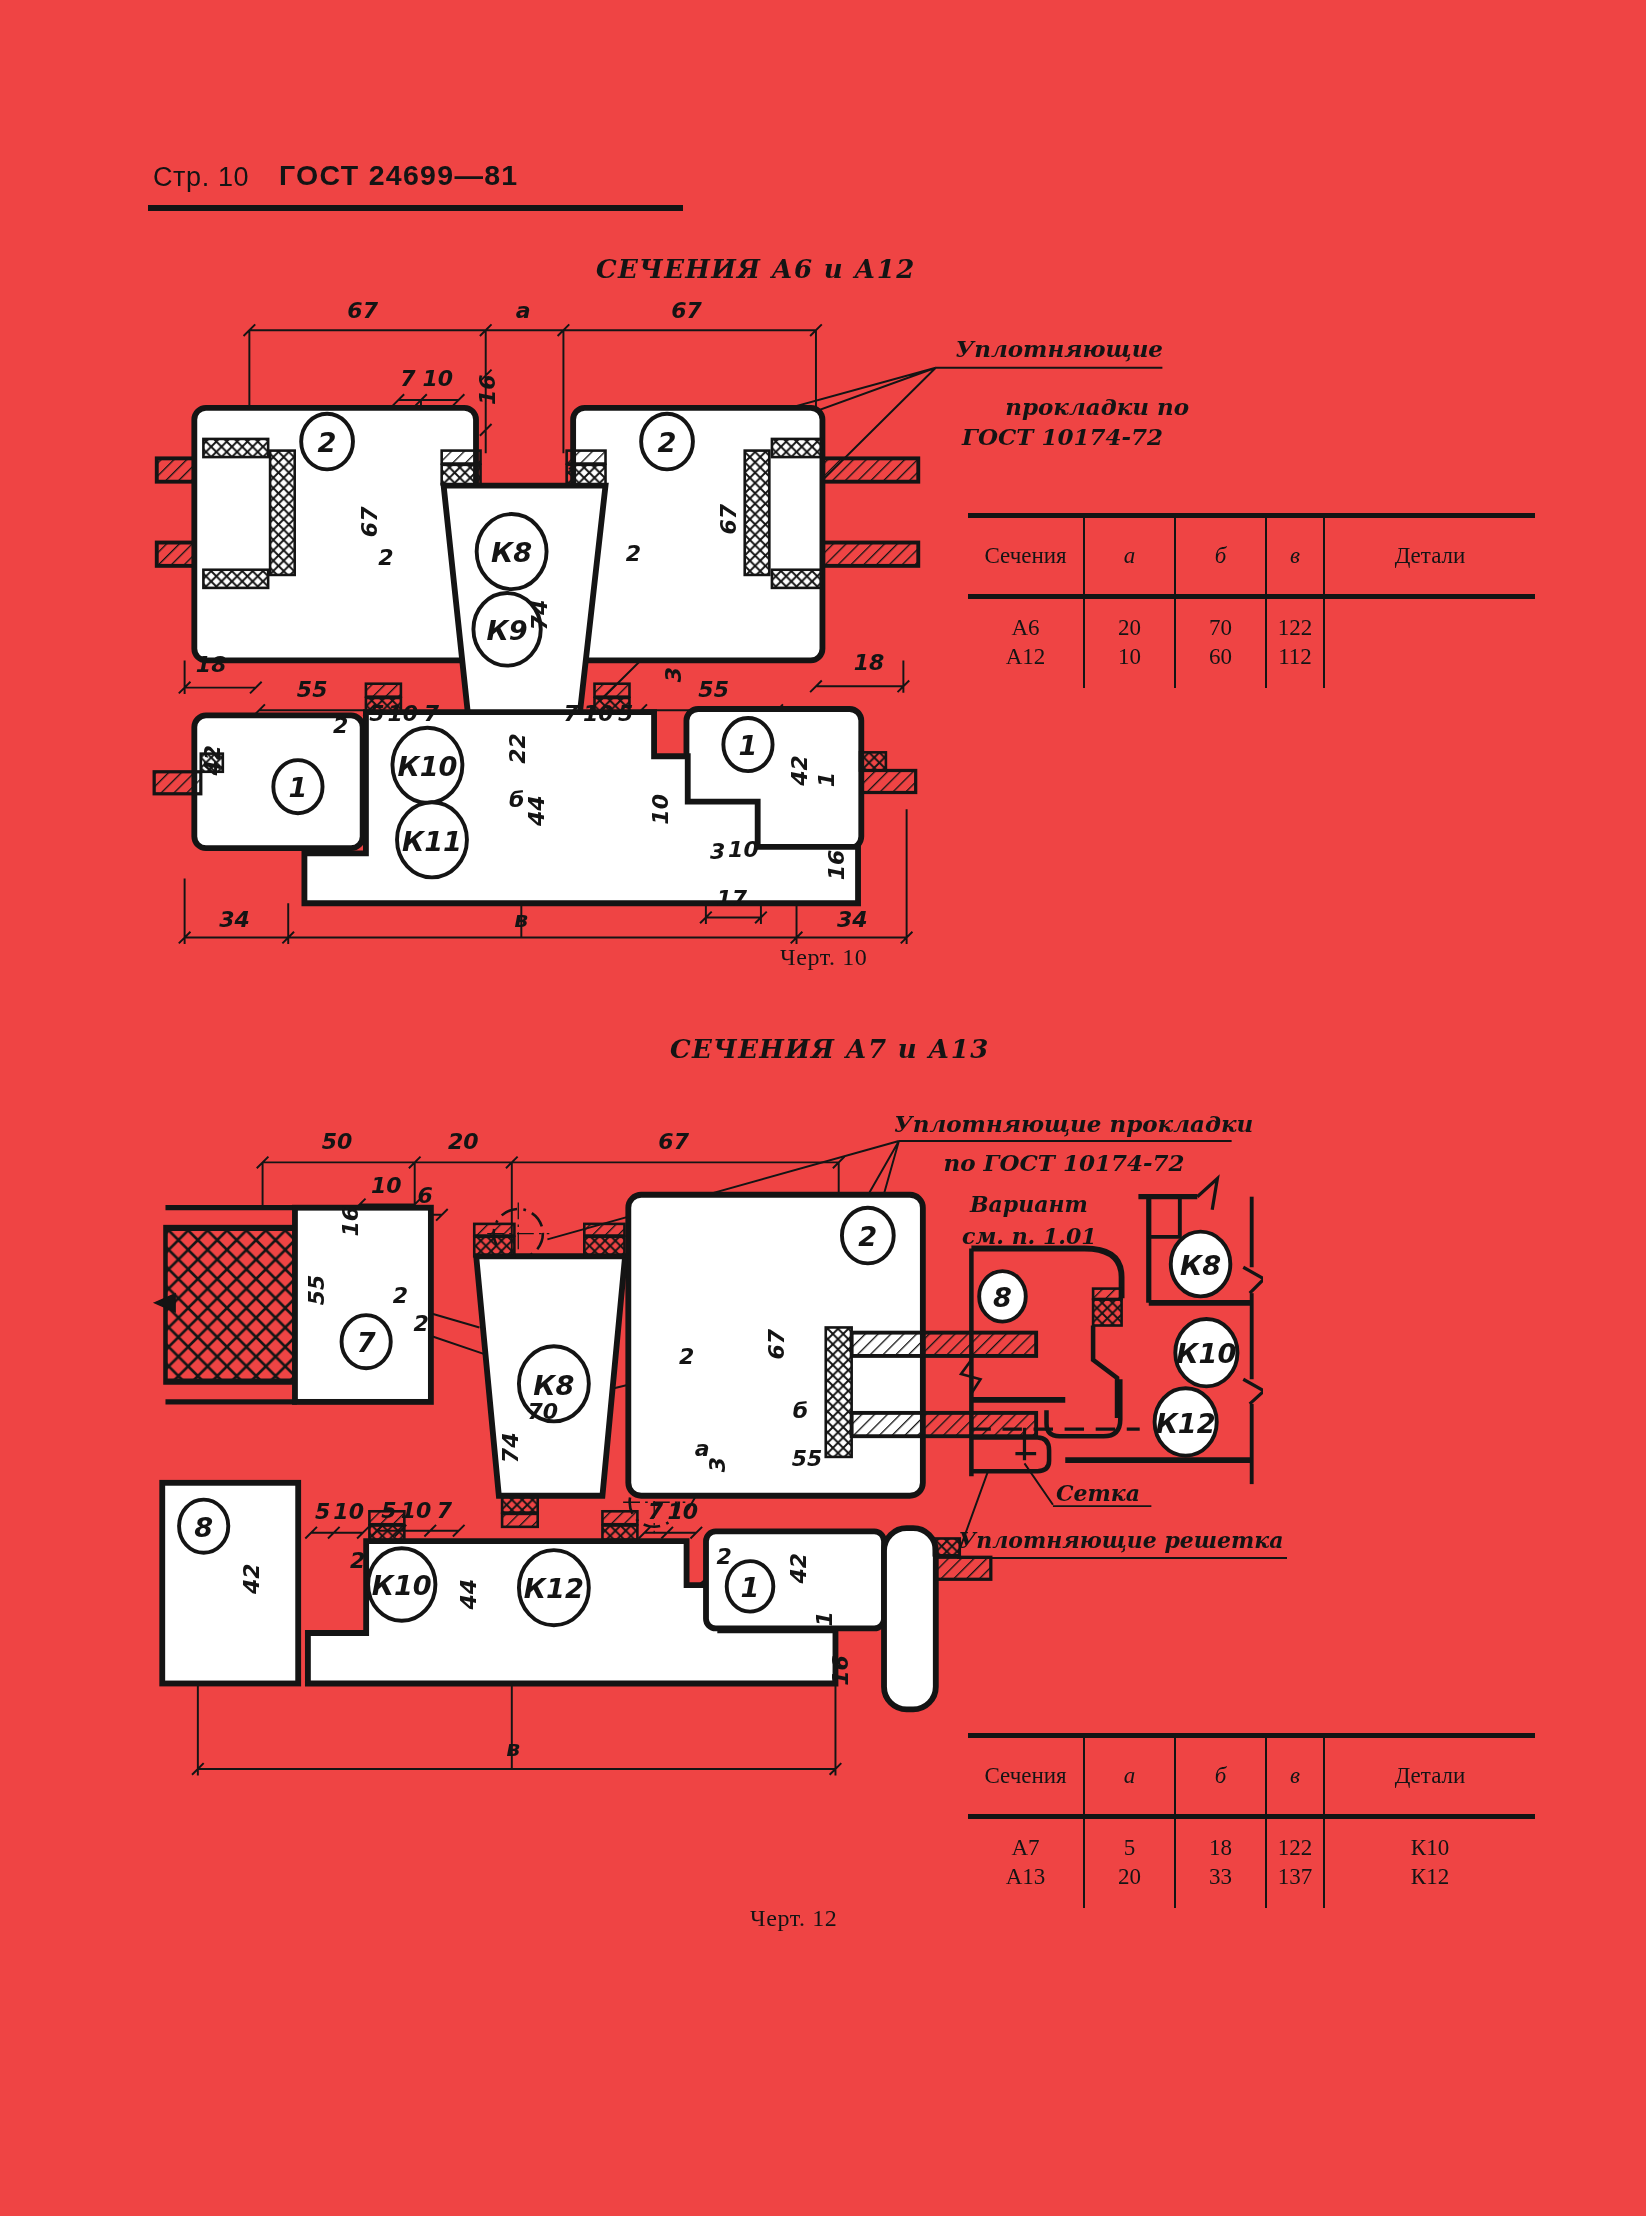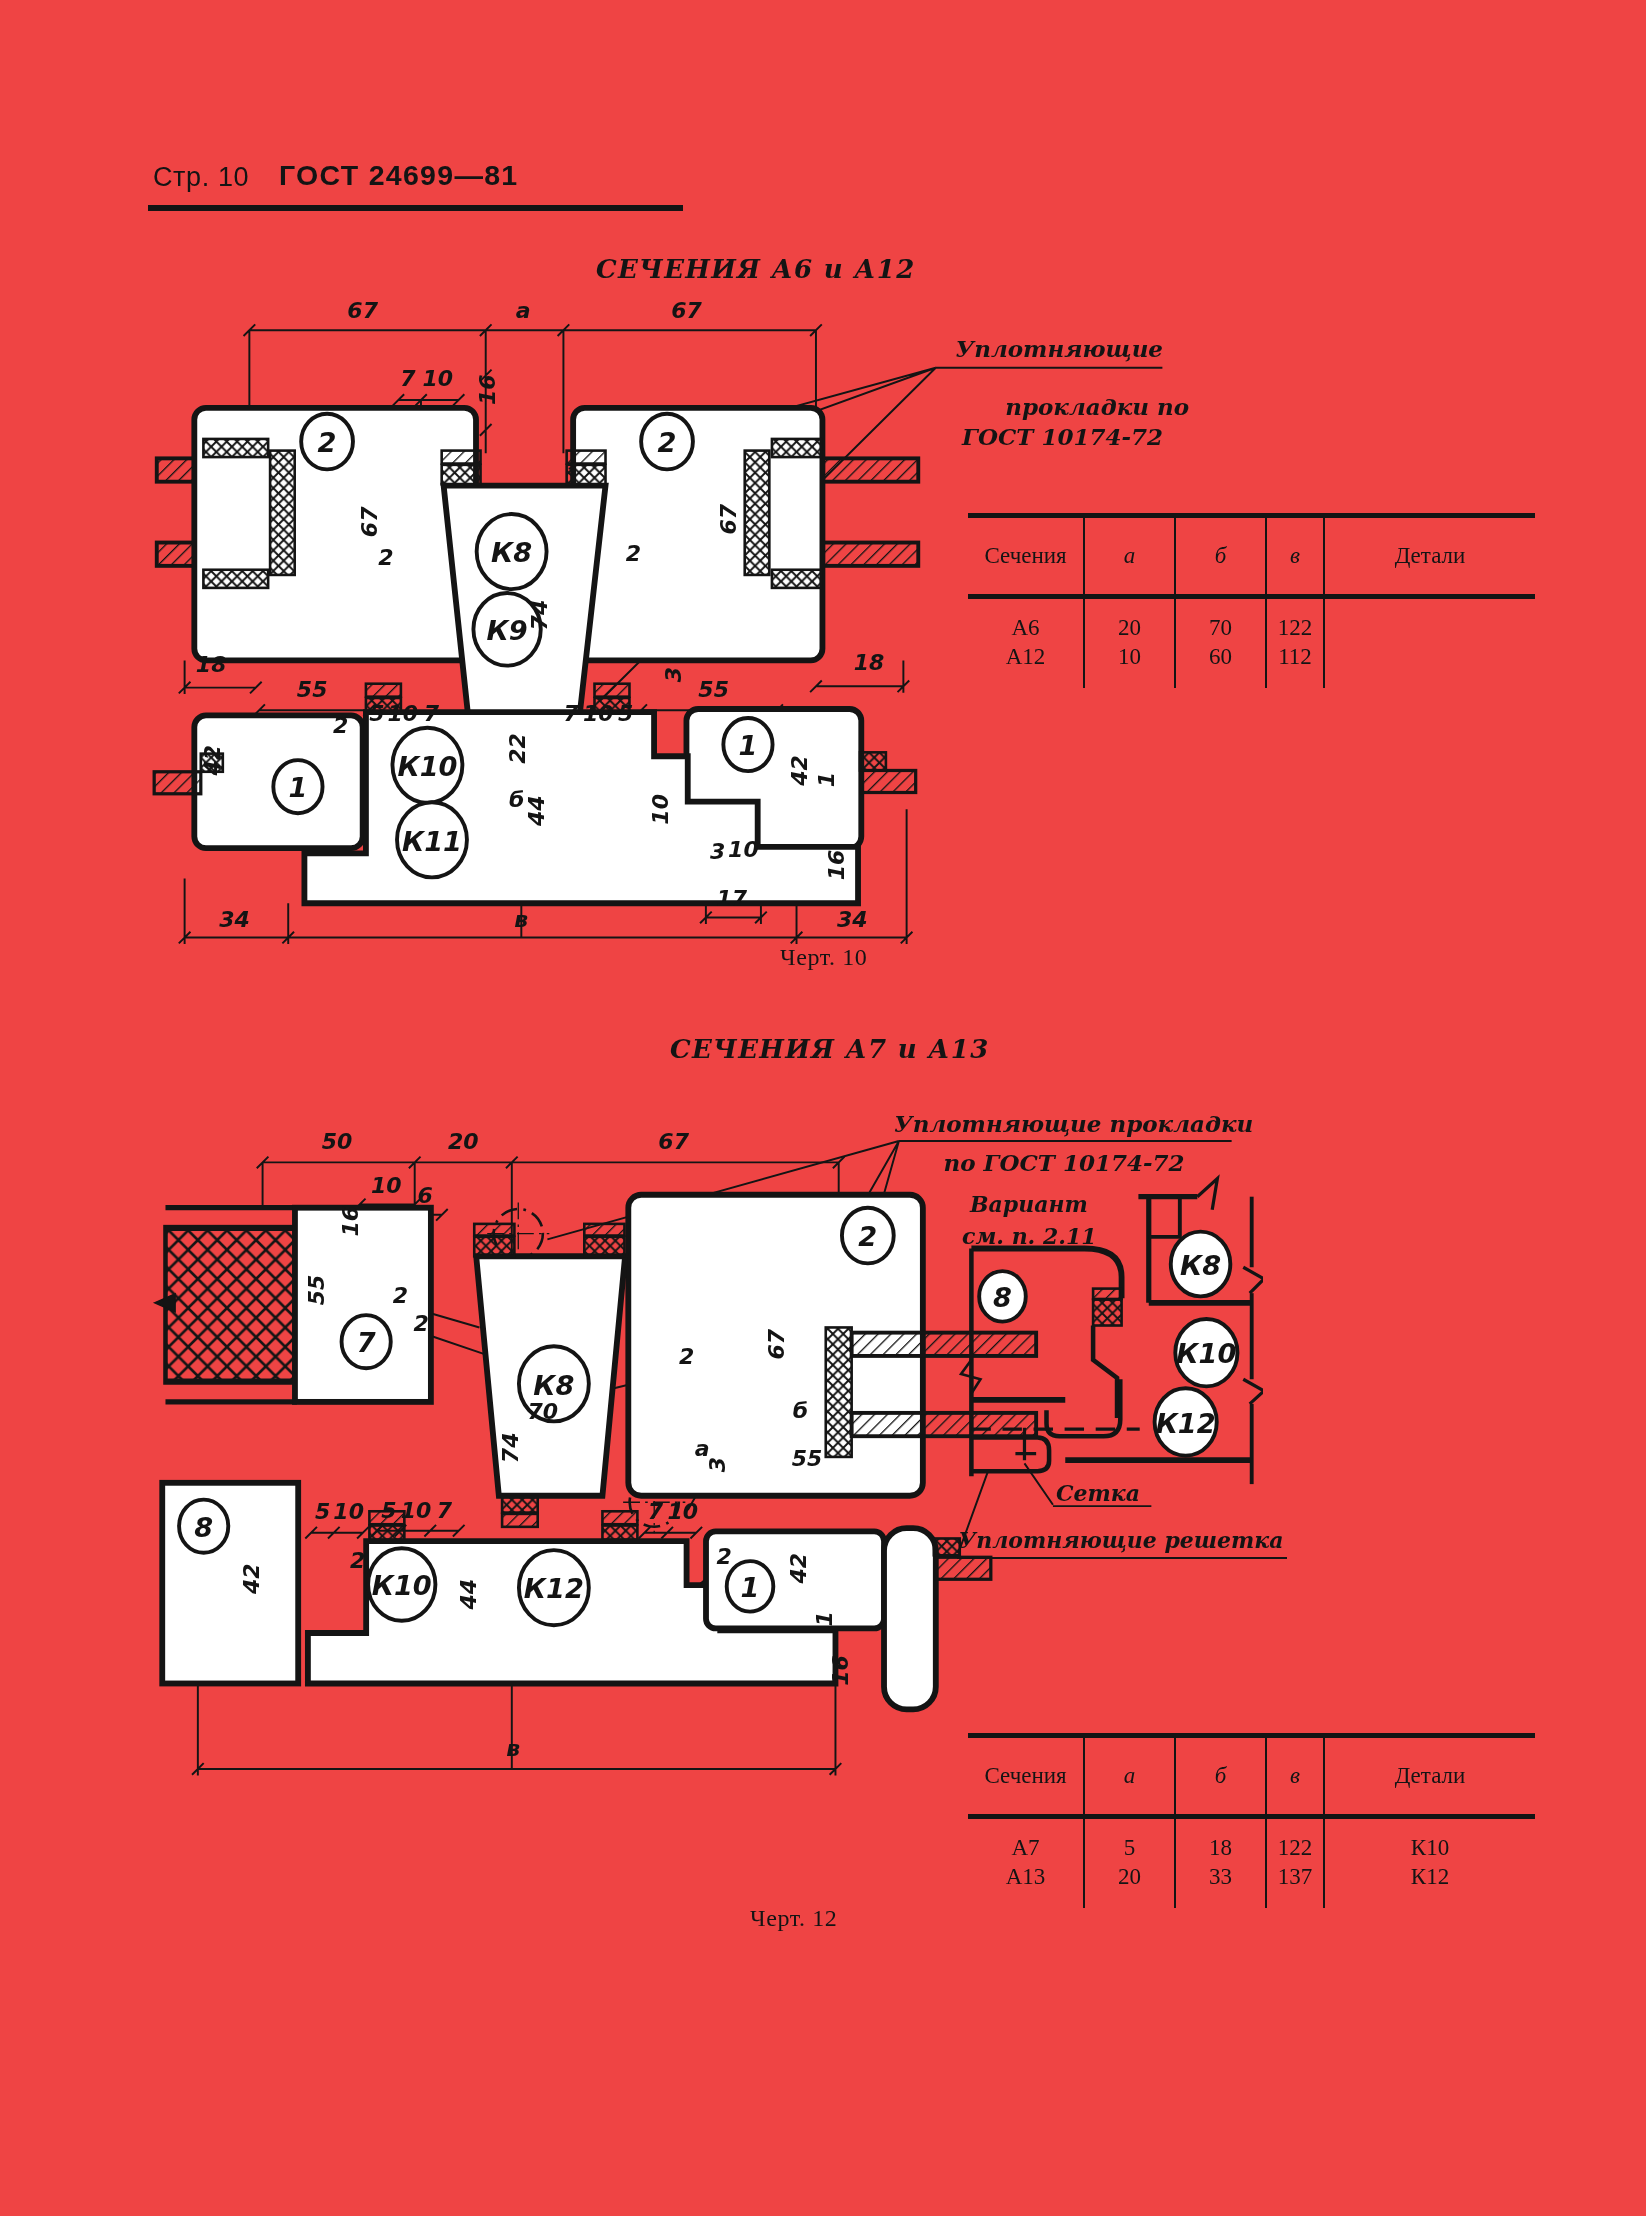--- a/index.html
+++ b/index.html
@@ -348,21 +348,21 @@
         <text x="322" y="762" class="dim" font-size="30">2</text>
         <text x="888" y="756" class="dim" font-size="30">2</text>
         <text x="504" y="802" class="dim" transform="rotate(-90 504 802)">44</text>
         <text x="1054" y="840" class="dim" font-size="26" transform="rotate(-90 1054 840)">1</text>
         <text x="1080" y="920" class="dim" font-size="30" transform="rotate(-90 1080 920)">16</text>
         <text x="562" y="1052" class="dim">в</text>
       </g>
   </svg>
 
   <div class="abs note" style="left:970px;top:1190px;">Вариант</div>
-  <div class="abs note" style="left:962px;top:1222px;">см. п. 2.11</div>
+  <div class="abs note" style="left:962px;top:1222px;">см. п. 1.01</div>
   <div class="abs note" style="left:1056px;top:1479px;">Сетка</div>
   <div class="abs note" style="left:957px;top:1526px;border-bottom:2.6px solid #141414;padding:0 3.9px 2.6px 1.3px;">Уплотняющие решетка</div>
 
   <div class="abs caption" style="left:750px;top:1905px;">Черт. 12</div>
 
   <div class="abs gtable" style="left:968px;top:1733px;width:567px;">
     <div class="trow">
       <div class="tc hc v">Сечения</div>
       <div class="tc hc v it">а</div>
       <div class="tc hc v it">б</div>

